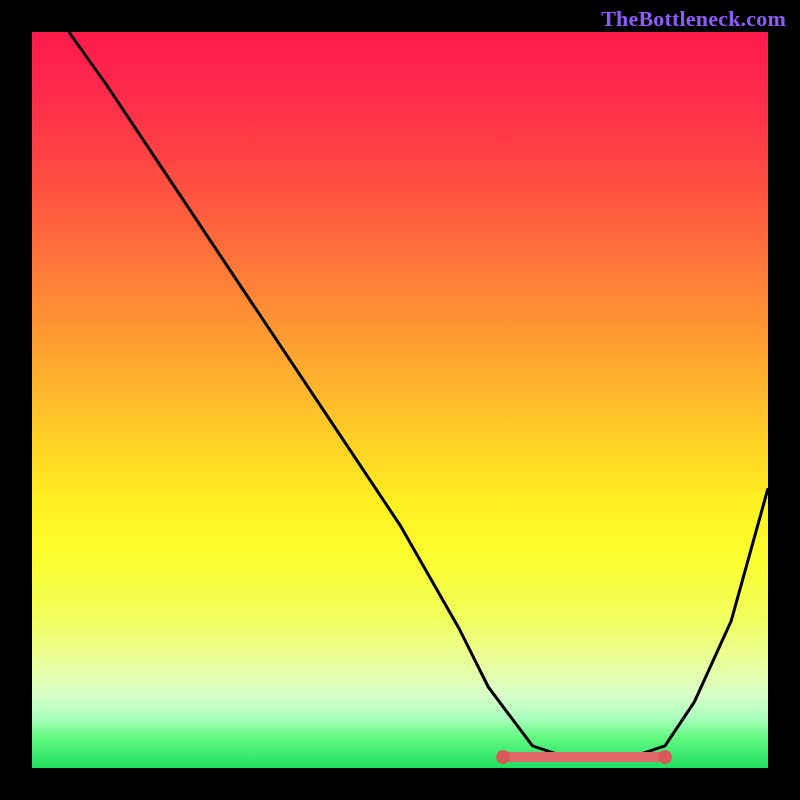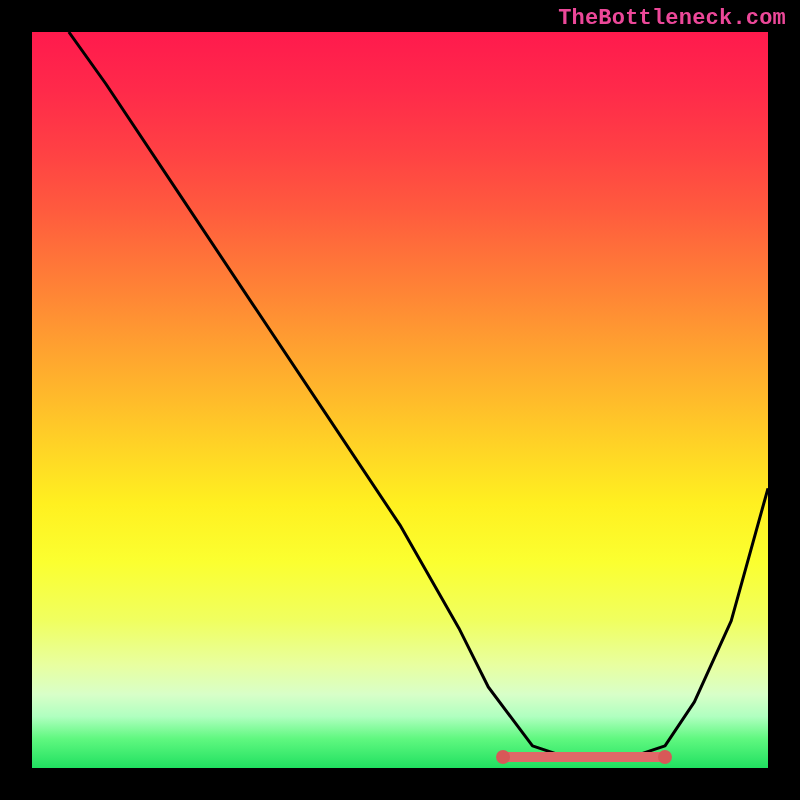--- a/index.html
+++ b/index.html
@@ -43,24 +43,24 @@
       #d8ffc8 90%,
       #b0ffc0 93%,
       #60f880 96%,
       #20e060 100%
     );
   }
   .watermark {
     position: absolute;
     top: 6px;
     right: 14px;
-    font-family: Liberation Mono, monospace;
+    font-family: Liberation Serif, serif;
     font-size: 22px;
     font-weight: 600;
-    color: #ec4899;
+    color: #8b5cf6;
     letter-spacing: 0.2px;
   }
   svg.curve {
     position: absolute;
     left: 0; top: 0;
     width: 736px; height: 736px;
     overflow: visible;
   }
 </style>
 </head>

